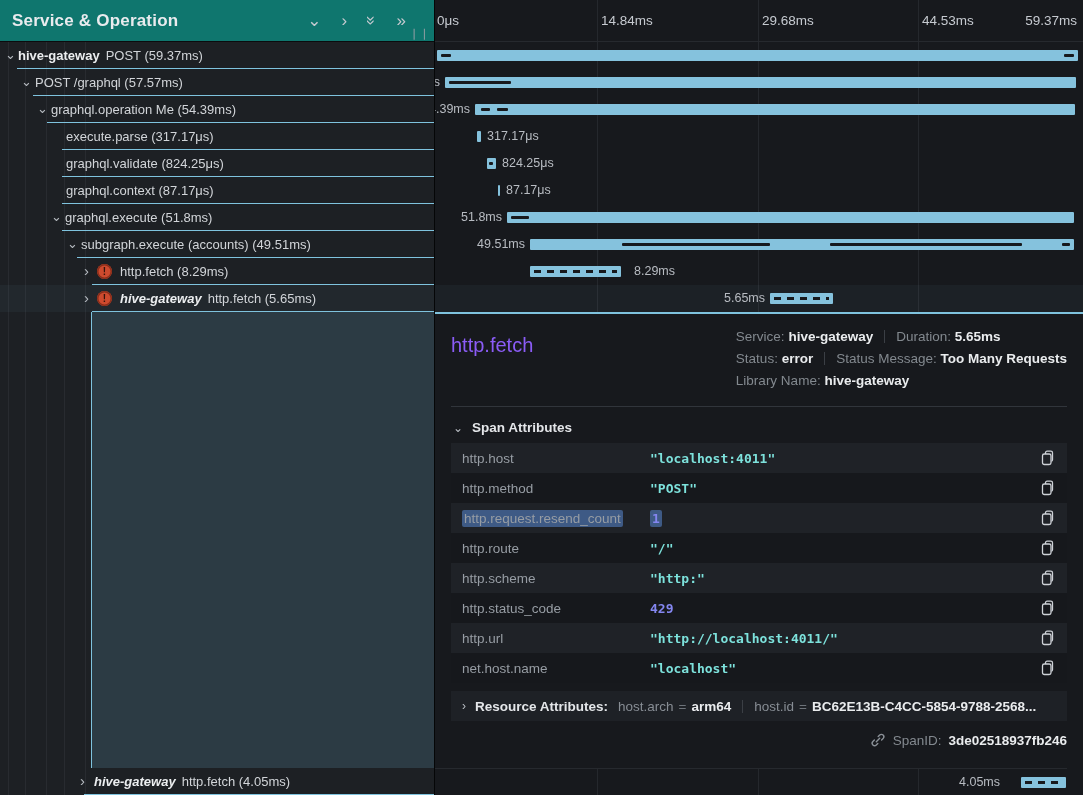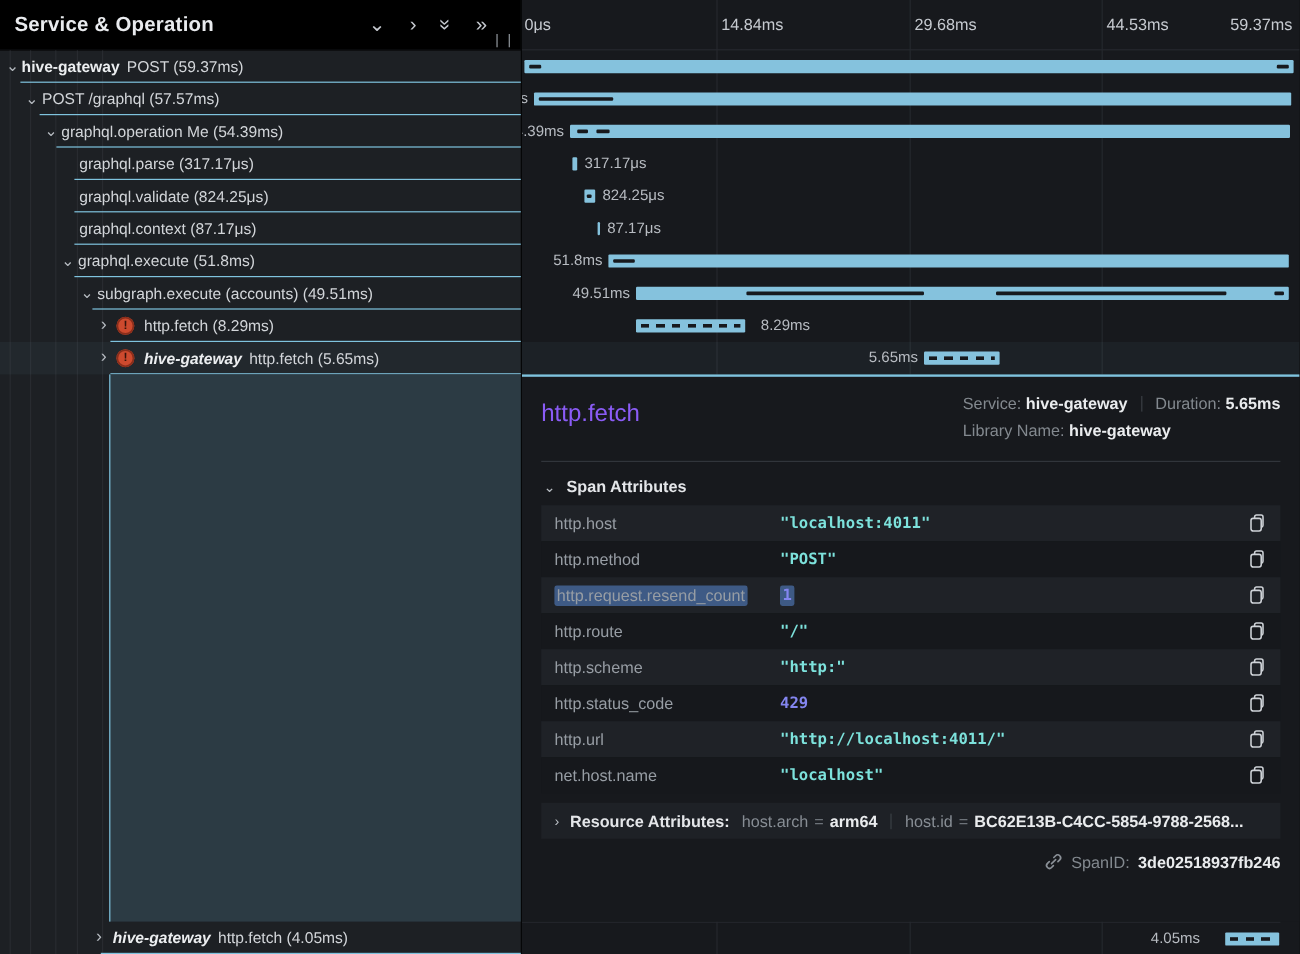--- a/index.html
+++ b/index.html
@@ -2,21 +2,21 @@
 <html><head>
 <meta charset="utf-8">
 <style>
   * { margin:0; padding:0; box-sizing:border-box; }
   html,body { width:1083px; height:795px; overflow:hidden; background:#101214; }
   .app { position:relative; width:1083px; height:795px; display:flex;
          font-family:"Liberation Sans", sans-serif; color:#d6d9dd; background:#17191d; }
 
   
   .left-panel { position:relative; width:435px; background:#1d2024; border-right:1px solid #050607; }
-  .lp-header { height:42px; background:#000000; border-bottom:1px solid #0b0c0e;
+  .lp-header { height:42px; background:#0f766e; border-bottom:1px solid #0b0c0e;
                display:flex; align-items:center; padding:0 12px; }
   .lp-title { flex:1; font-size:17px; font-weight:700; color:#e9ebee; letter-spacing:.2px; }
   .lp-icons { display:flex; gap:20px; align-items:center; margin-right:16px; }
   .hicon { color:#c6cad0; font-size:17px; line-height:1; cursor:pointer; display:inline-block; }
   .hicon.rot { transform:rotate(90deg); }
   .grip { position:absolute; right:4px; top:27px; color:#9aa0a7; font-size:11px; letter-spacing:1px; }
 
   .tree-body { position:absolute; top:42px; left:0; right:0; bottom:0; }
   .guide { position:absolute; top:0; bottom:0; width:1px; background:#282b30; }
 
@@ -124,21 +124,21 @@
           </div>
           <div class="trow">
             <span class="chev" style="left: 37px;">⌄</span>
             <div class="content" style="left: 51px;">
               <span class="lbl">graphql.operation Me (54.39ms)</span>
             </div>
             <div class="underline" style="left: 47px;"></div>
           </div>
           <div class="trow">
             <div class="content" style="left: 66px;">
-              <span class="lbl">graphql.parse (317.17μs)</span>
+              <span class="lbl">execute.parse (317.17μs)</span>
             </div>
             <div class="underline" style="left: 62px;"></div>
           </div>
           <div class="trow">
             <div class="content" style="left: 66px;">
               <span class="lbl">graphql.validate (824.25μs)</span>
             </div>
             <div class="underline" style="left: 62px;"></div>
           </div>
           <div class="trow">
@@ -262,20 +262,21 @@
           <div class="bar dashed" style="left: 335px; width: 63px;"></div>
           <span class="tl-label" style="right: 318px;">5.65ms</span>
         </div>
       </div>
 
     <div class="detail">
       <div class="detail-head">
         <div class="detail-title">http.fetch</div>
         <div class="detail-meta" id="detail-meta">
             <div class="mline"><span class="m-label">Service: </span><span class="m-val">hive-gateway</span><span class="m-sep"></span><span class="m-label">Duration: </span><span class="m-val">5.65ms</span></div>
+            <div class="mline"><span class="m-label">Status: </span><span class="m-val">error</span><span class="m-sep"></span><span class="m-label">Status Message: </span><span class="m-val">Too Many Requests</span></div>
             <div class="mline"><span class="m-label">Library Name: </span><span class="m-val">hive-gateway</span></div>
           </div>
       </div>
       <div class="detail-sep"></div>
       <div class="attr-header">
         <span class="sm-chev">⌄</span>
         <span>Span Attributes</span>
       </div>
       <div class="attr-table" id="attr-table">
           <div class="attr-row odd">

